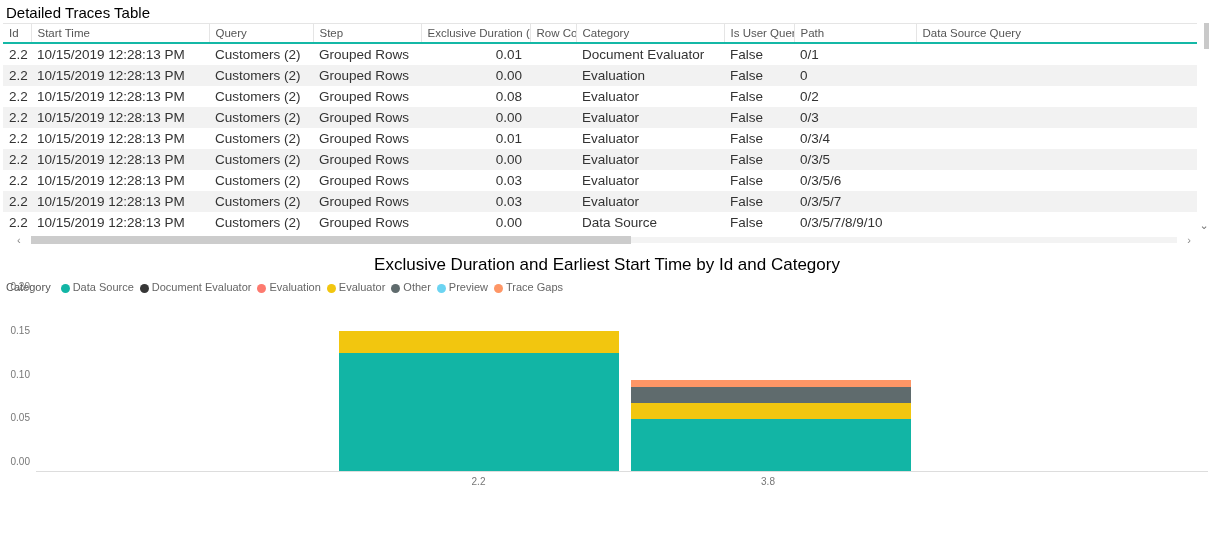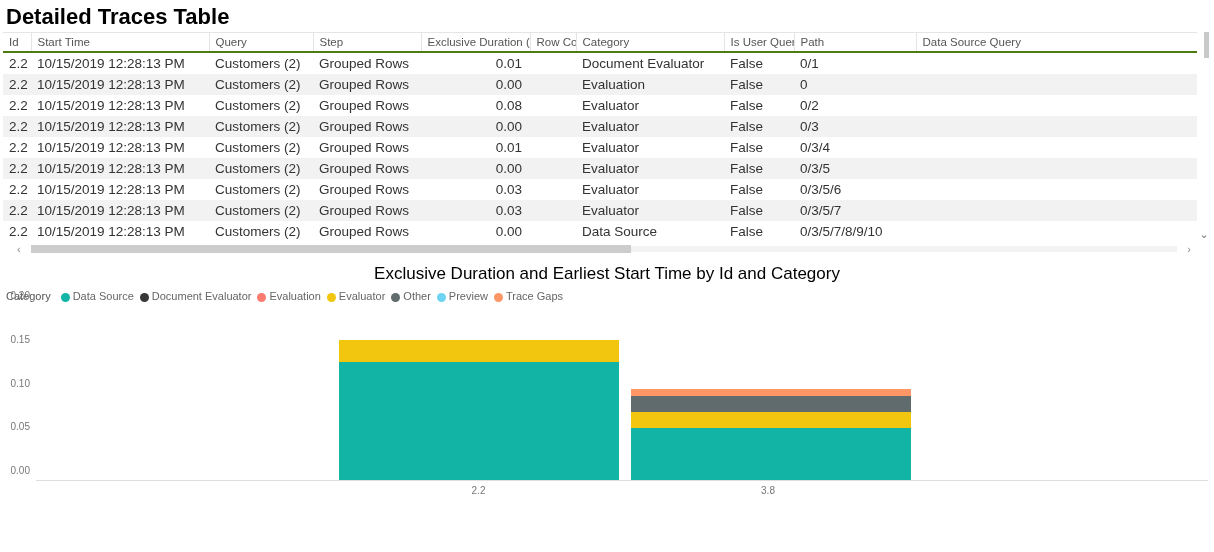--- a/index.html
+++ b/index.html
@@ -5,22 +5,22 @@
   * { box-sizing: border-box; }
   body {
     margin: 0;
     font-family: "Segoe UI", Arial, sans-serif;
     font-size: 13px;
     color: #222;
     background: #fff;
     width: 1214px;
   }
   .section-title {
-    font-size: 22px;
-    font-weight: 700;
+    font-size: 15px;
+    font-weight: 400;
     color: #000;
     padding: 4px 6px 2px 6px;
   }
   
   .table-wrap {
     position: relative;
     width: 1208px;
     margin: 0 3px;
   }
   .trace-table {
@@ -28,21 +28,21 @@
     width: 100%;
     table-layout: fixed;
     font-size: 13px;
   }
   .trace-table th {
     text-align: left;
     font-weight: 400;
     font-size: 11.5px;
     color: #555;
     padding: 3px 6px;
-    border-bottom: 2px solid #4d7c0f;
+    border-bottom: 2px solid #14b8a6;
     border-top: 1px solid #e5e5e5;
     white-space: nowrap;
     overflow: hidden;
   }
   .trace-table th + th { border-left: 1px solid #e5e5e5; }
   .trace-table td {
     padding: 3px 6px;
     border: none;
     white-space: nowrap;
     overflow: hidden;

